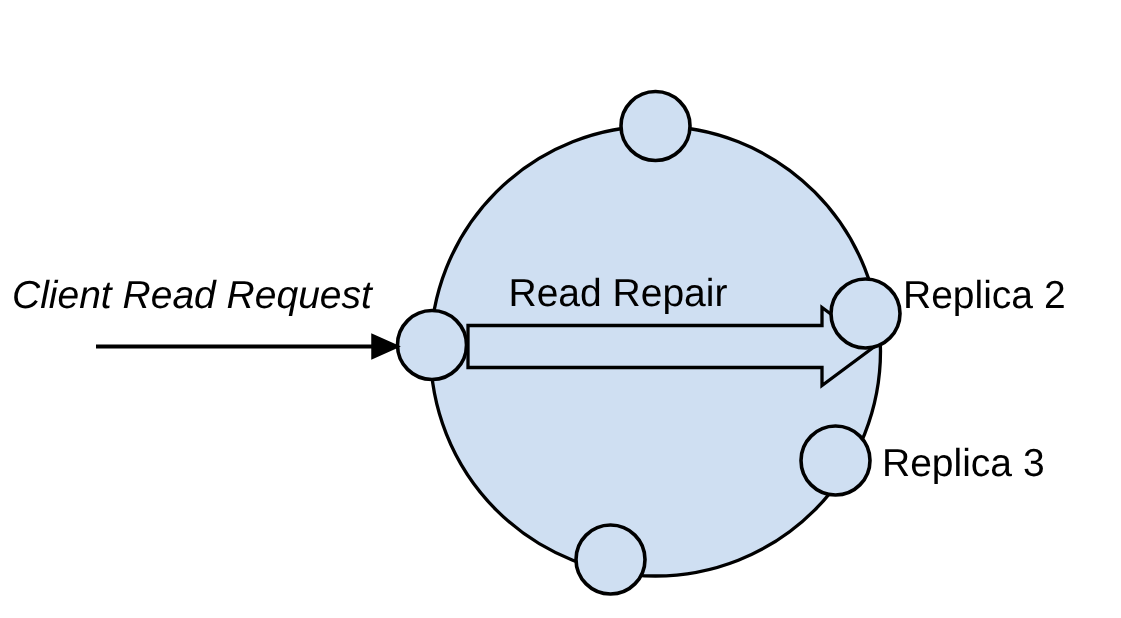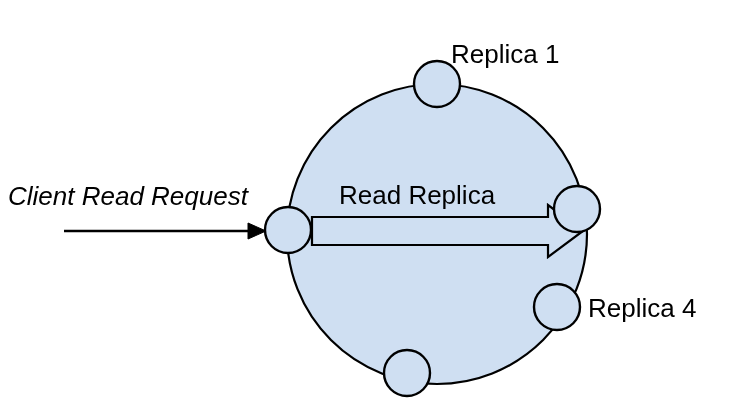--- a/index.html
+++ b/index.html
@@ -71,20 +71,20 @@
 
     <g>
       <line x1="64" y1="231" x2="256" y2="231" stroke="#000000" stroke-width="2.6"></line>
       <path d="M 266 231 L 248 223 L 248 239 Z" fill="#000000" stroke="#000000" stroke-width="1"></path>
     </g>
 
   </svg>
 
   <div class="label" id="label-client-read-request">Client Read Request</div>
 
-  <div class="label" id="label-read-repair">Read Replica</div>
-
-  <div class="label" id="label-replica-1">Replica 1</div>
+  <div class="label" id="label-read-repair">Read Repair</div>
 
 
-  <div class="label" id="label-replica-3">Replica 4</div>
+  <div class="label" id="label-replica-2">Replica 2</div>
+
+  <div class="label" id="label-replica-3">Replica 3</div>
 
 </div>
 
 </body></html>

